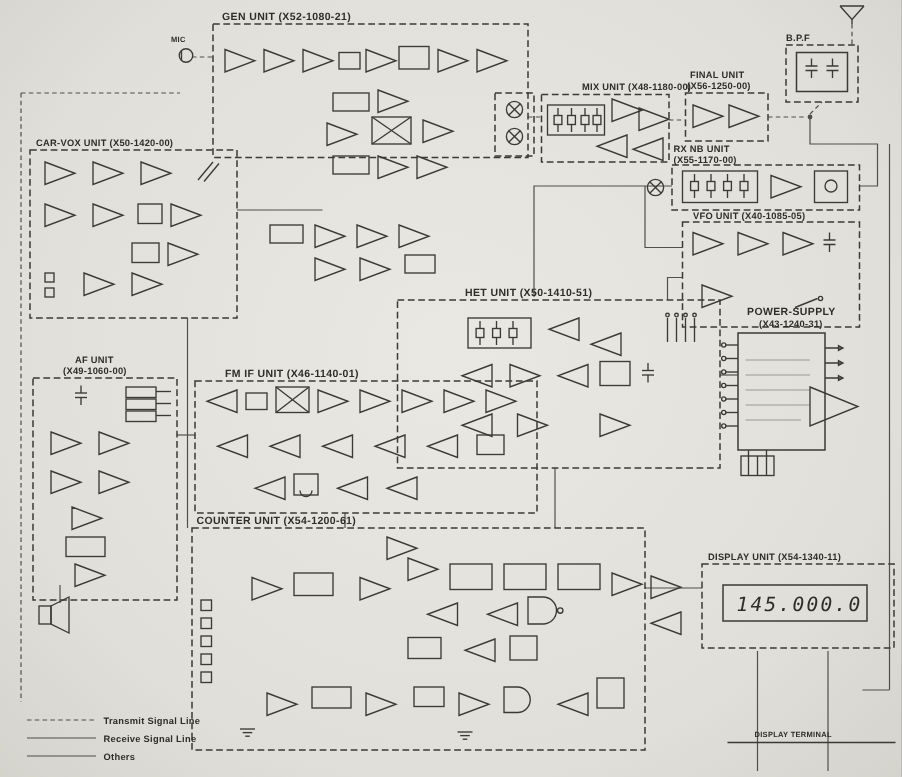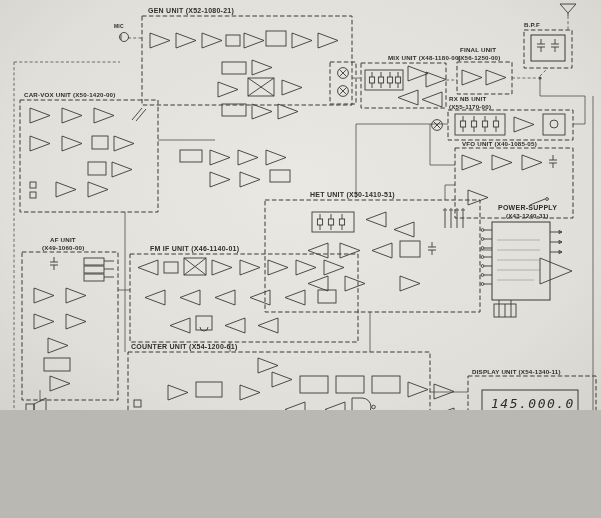--- a/index.html
+++ b/index.html
@@ -1,16 +1,16 @@
 <!DOCTYPE html>
 <html><head>
 <meta charset="utf-8">
 <style>
   html,body{margin:0;padding:0;background:#b9b8b2;}
-  .stage{position:relative;width:601px;height:410px;overflow:hidden;
+  .stage{position:relative;width:601px;height:518px;overflow:hidden;
     background:radial-gradient(ellipse at 50% 45%, #e9e8e3 0%, #e0dfd9 70%, #d4d3cc 100%);
     font-family:"Liberation Sans", sans-serif;}
   svg{position:absolute;left:0;top:0;}
   
   .u rect,.u line,.u path,.u circle,.u polyline,.u ellipse,.u use{stroke:#3b3a34;fill:none;stroke-width:.9;}
   .u text{fill:#2e2d28;stroke:none;}
   .ubox{stroke-dasharray:4.5 2.4 !important;stroke-width:1 !important;}
   .solidbox{stroke-width:1 !important;}
   .w line,.w polyline,.w path{stroke:#504f49;stroke-width:.8;fill:none;}
   .w .d{stroke-dasharray:3 2.2;}

